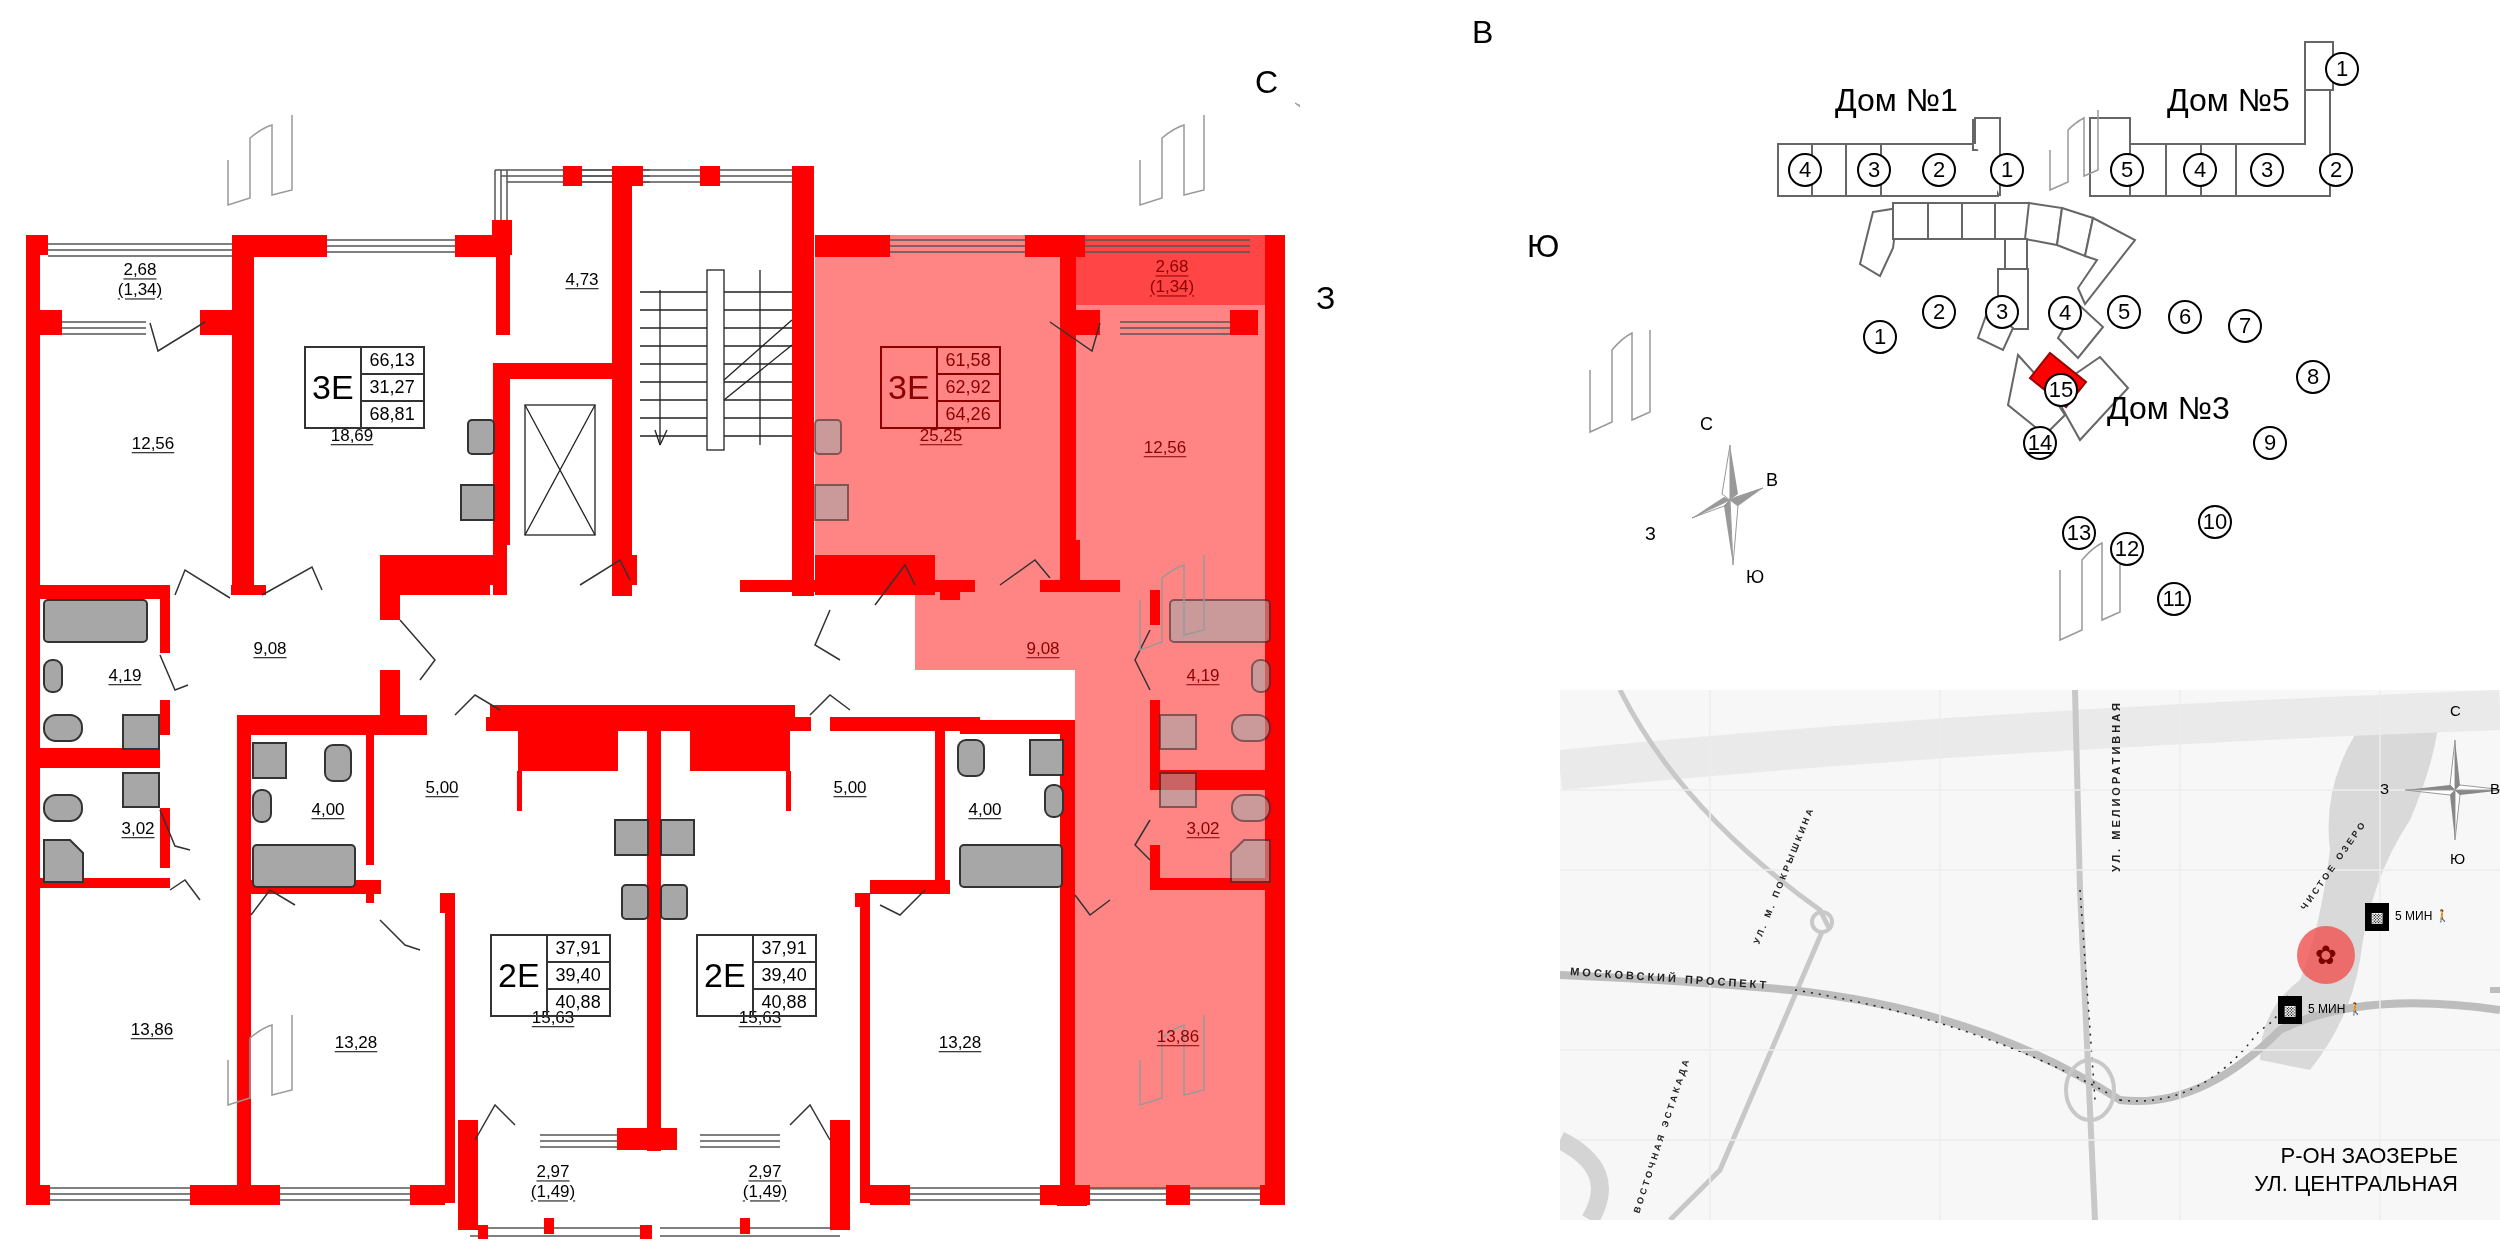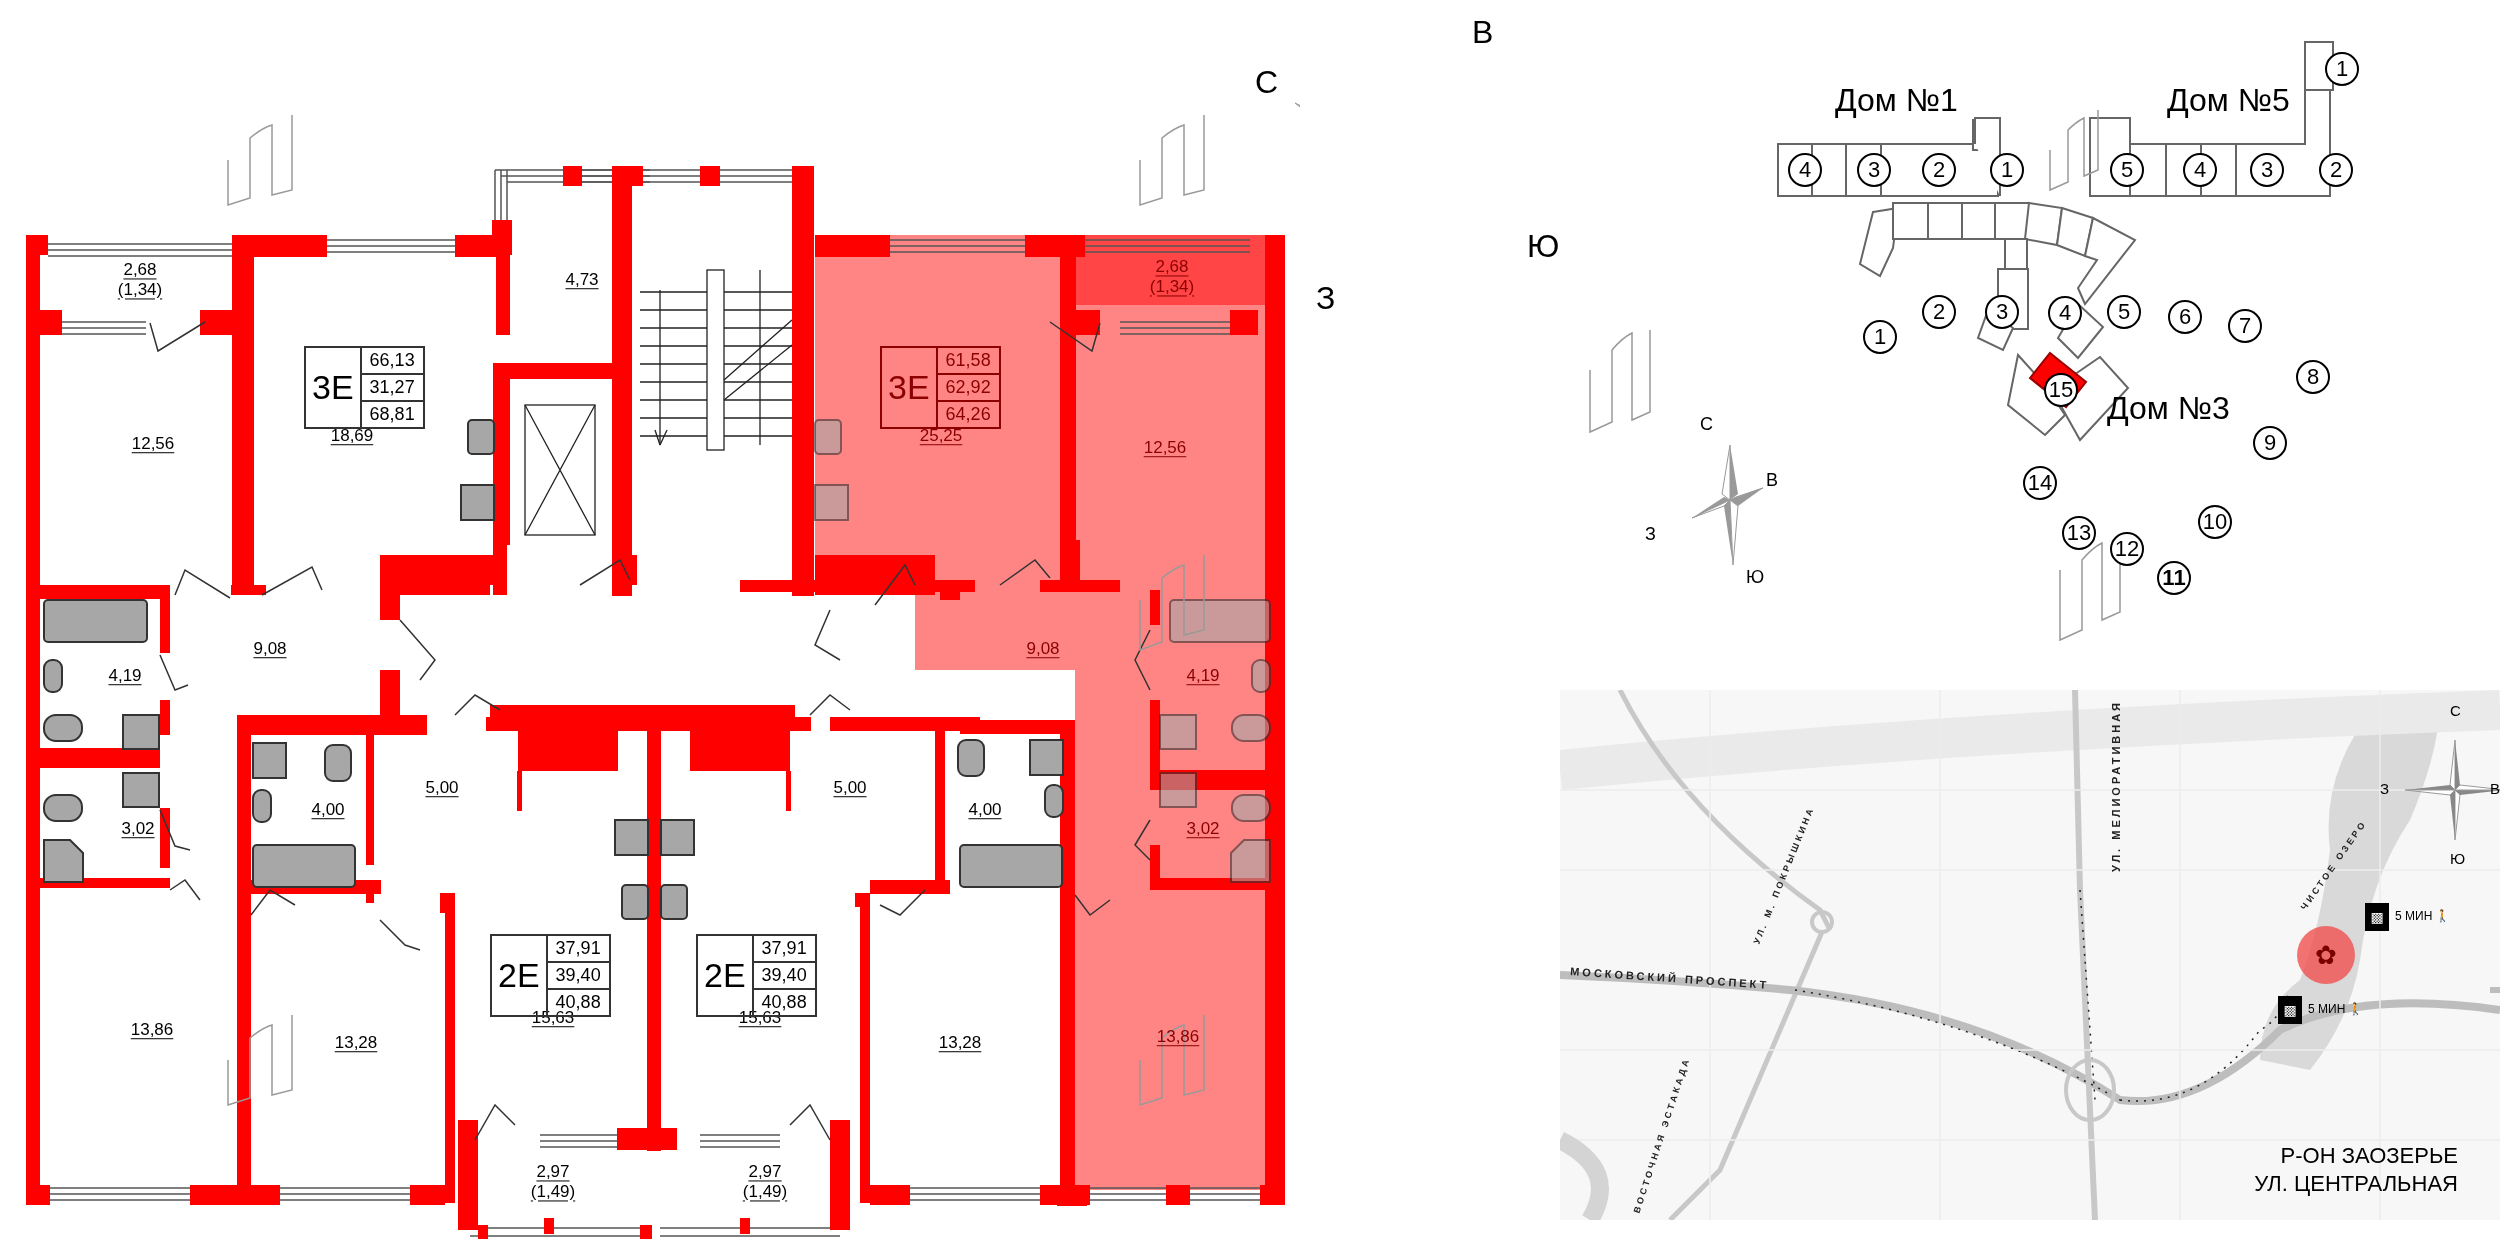--- a/index.html
+++ b/index.html
@@ -378,24 +378,24 @@
 <div class="sec" style="left:1863px;top:320px;">1</div>
 <div class="sec" style="left:1922px;top:295px;">2</div>
 <div class="sec" style="left:1985px;top:295px;">3</div>
 <div class="sec" style="left:2048px;top:296px;">4</div>
 <div class="sec" style="left:2107px;top:295px;">5</div>
 <div class="sec" style="left:2168px;top:300px;">6</div>
 <div class="sec" style="left:2228px;top:309px;">7</div>
 <div class="sec" style="left:2296px;top:360px;">8</div>
 <div class="sec" style="left:2253px;top:426px;">9</div>
 <div class="sec" style="left:2198px;top:505px;">10</div>
-<div class="sec" style="left:2157px;top:561px;font-weight:bold;">11</div>
+<div class="sec" style="left:2157px;top:582px;">11</div>
 <div class="sec" style="left:2110px;top:532px;">12</div>
 <div class="sec active" style="left:2062px;top:516px;">13</div>
-<div class="sec" style="left:2023px;top:466px;">14</div>
+<div class="sec" style="left:2023px;top:426px;text-decoration:underline;">14</div>
 <div class="sec" style="left:2044px;top:373px;">15</div>
 
 <div class="compass-s" style="left:1700px;top:414px;">С</div>
 <div class="compass-s" style="left:1766px;top:470px;">В</div>
 <div class="compass-s" style="left:1746px;top:567px;">Ю</div>
 <div class="compass-s" style="left:1645px;top:524px;">З</div>
 
 <div class="map">
   <svg width="940" height="530" viewBox="0 0 940 530">
     <path d="M820 10 Q760 80 770 160 Q760 240 740 290 Q700 320 700 370 L750 380 Q790 330 800 270 Q810 190 850 130 Q880 60 880 10 Z" fill="#d9d9d9"></path>

